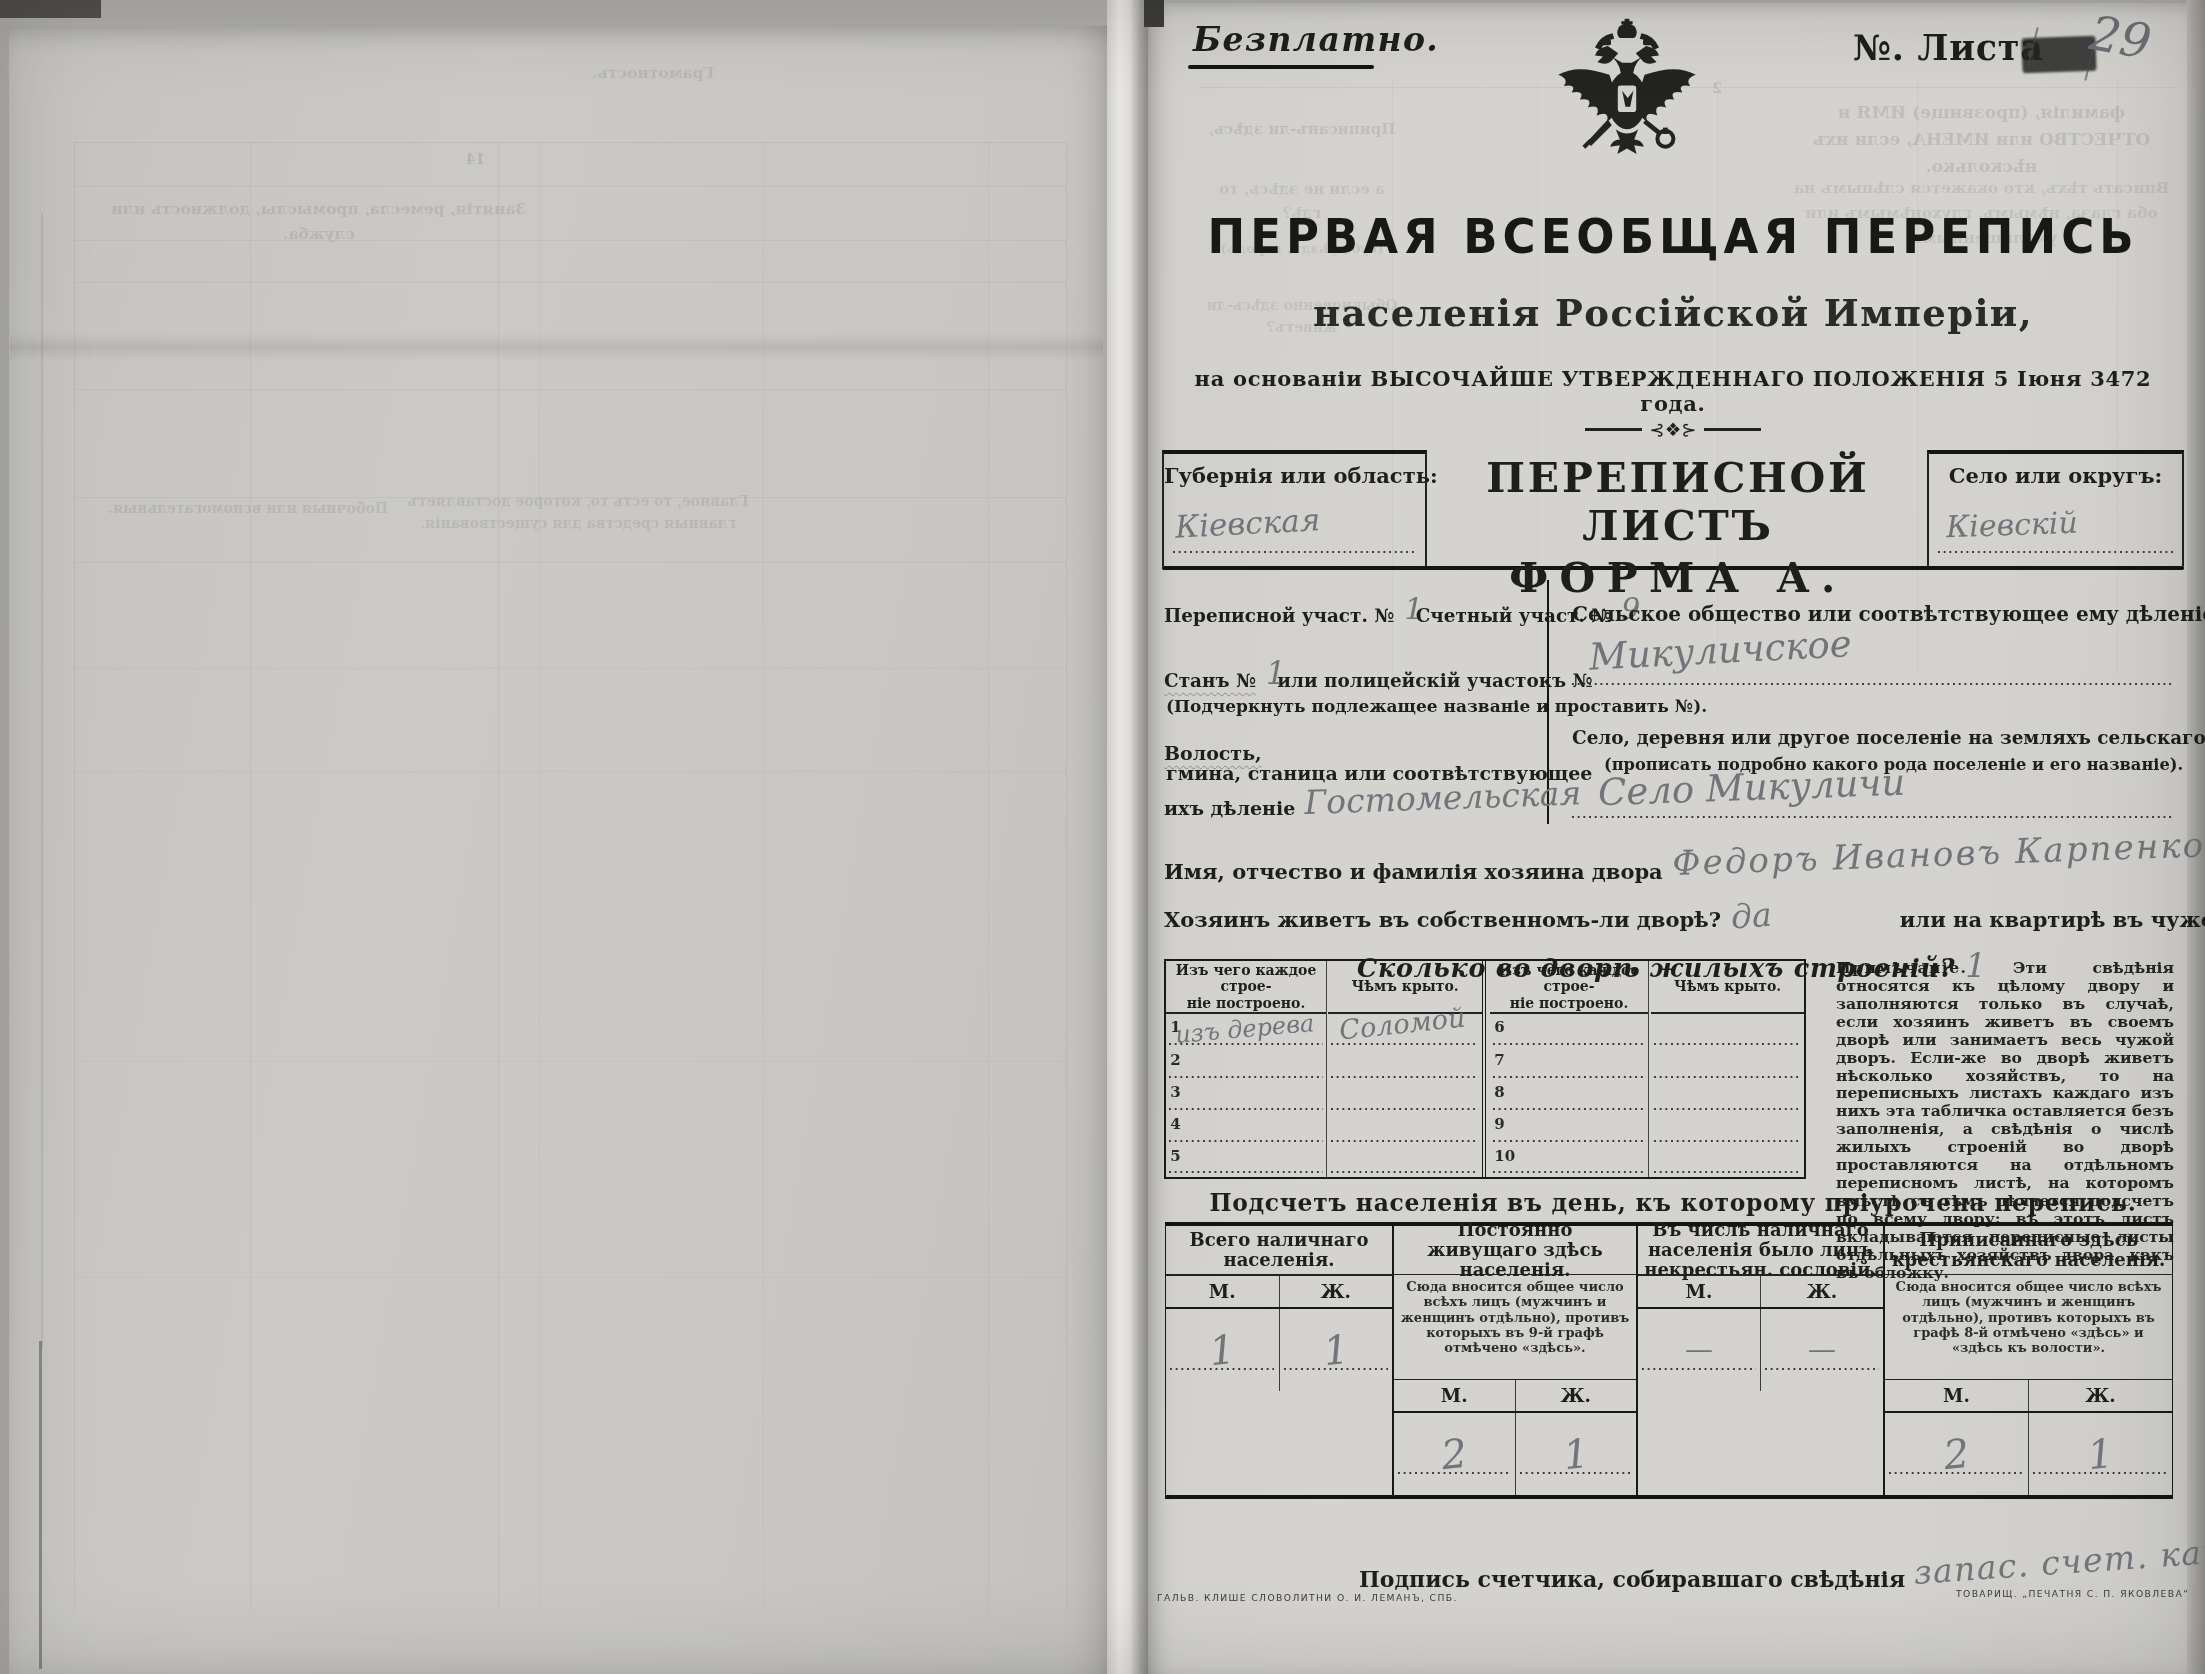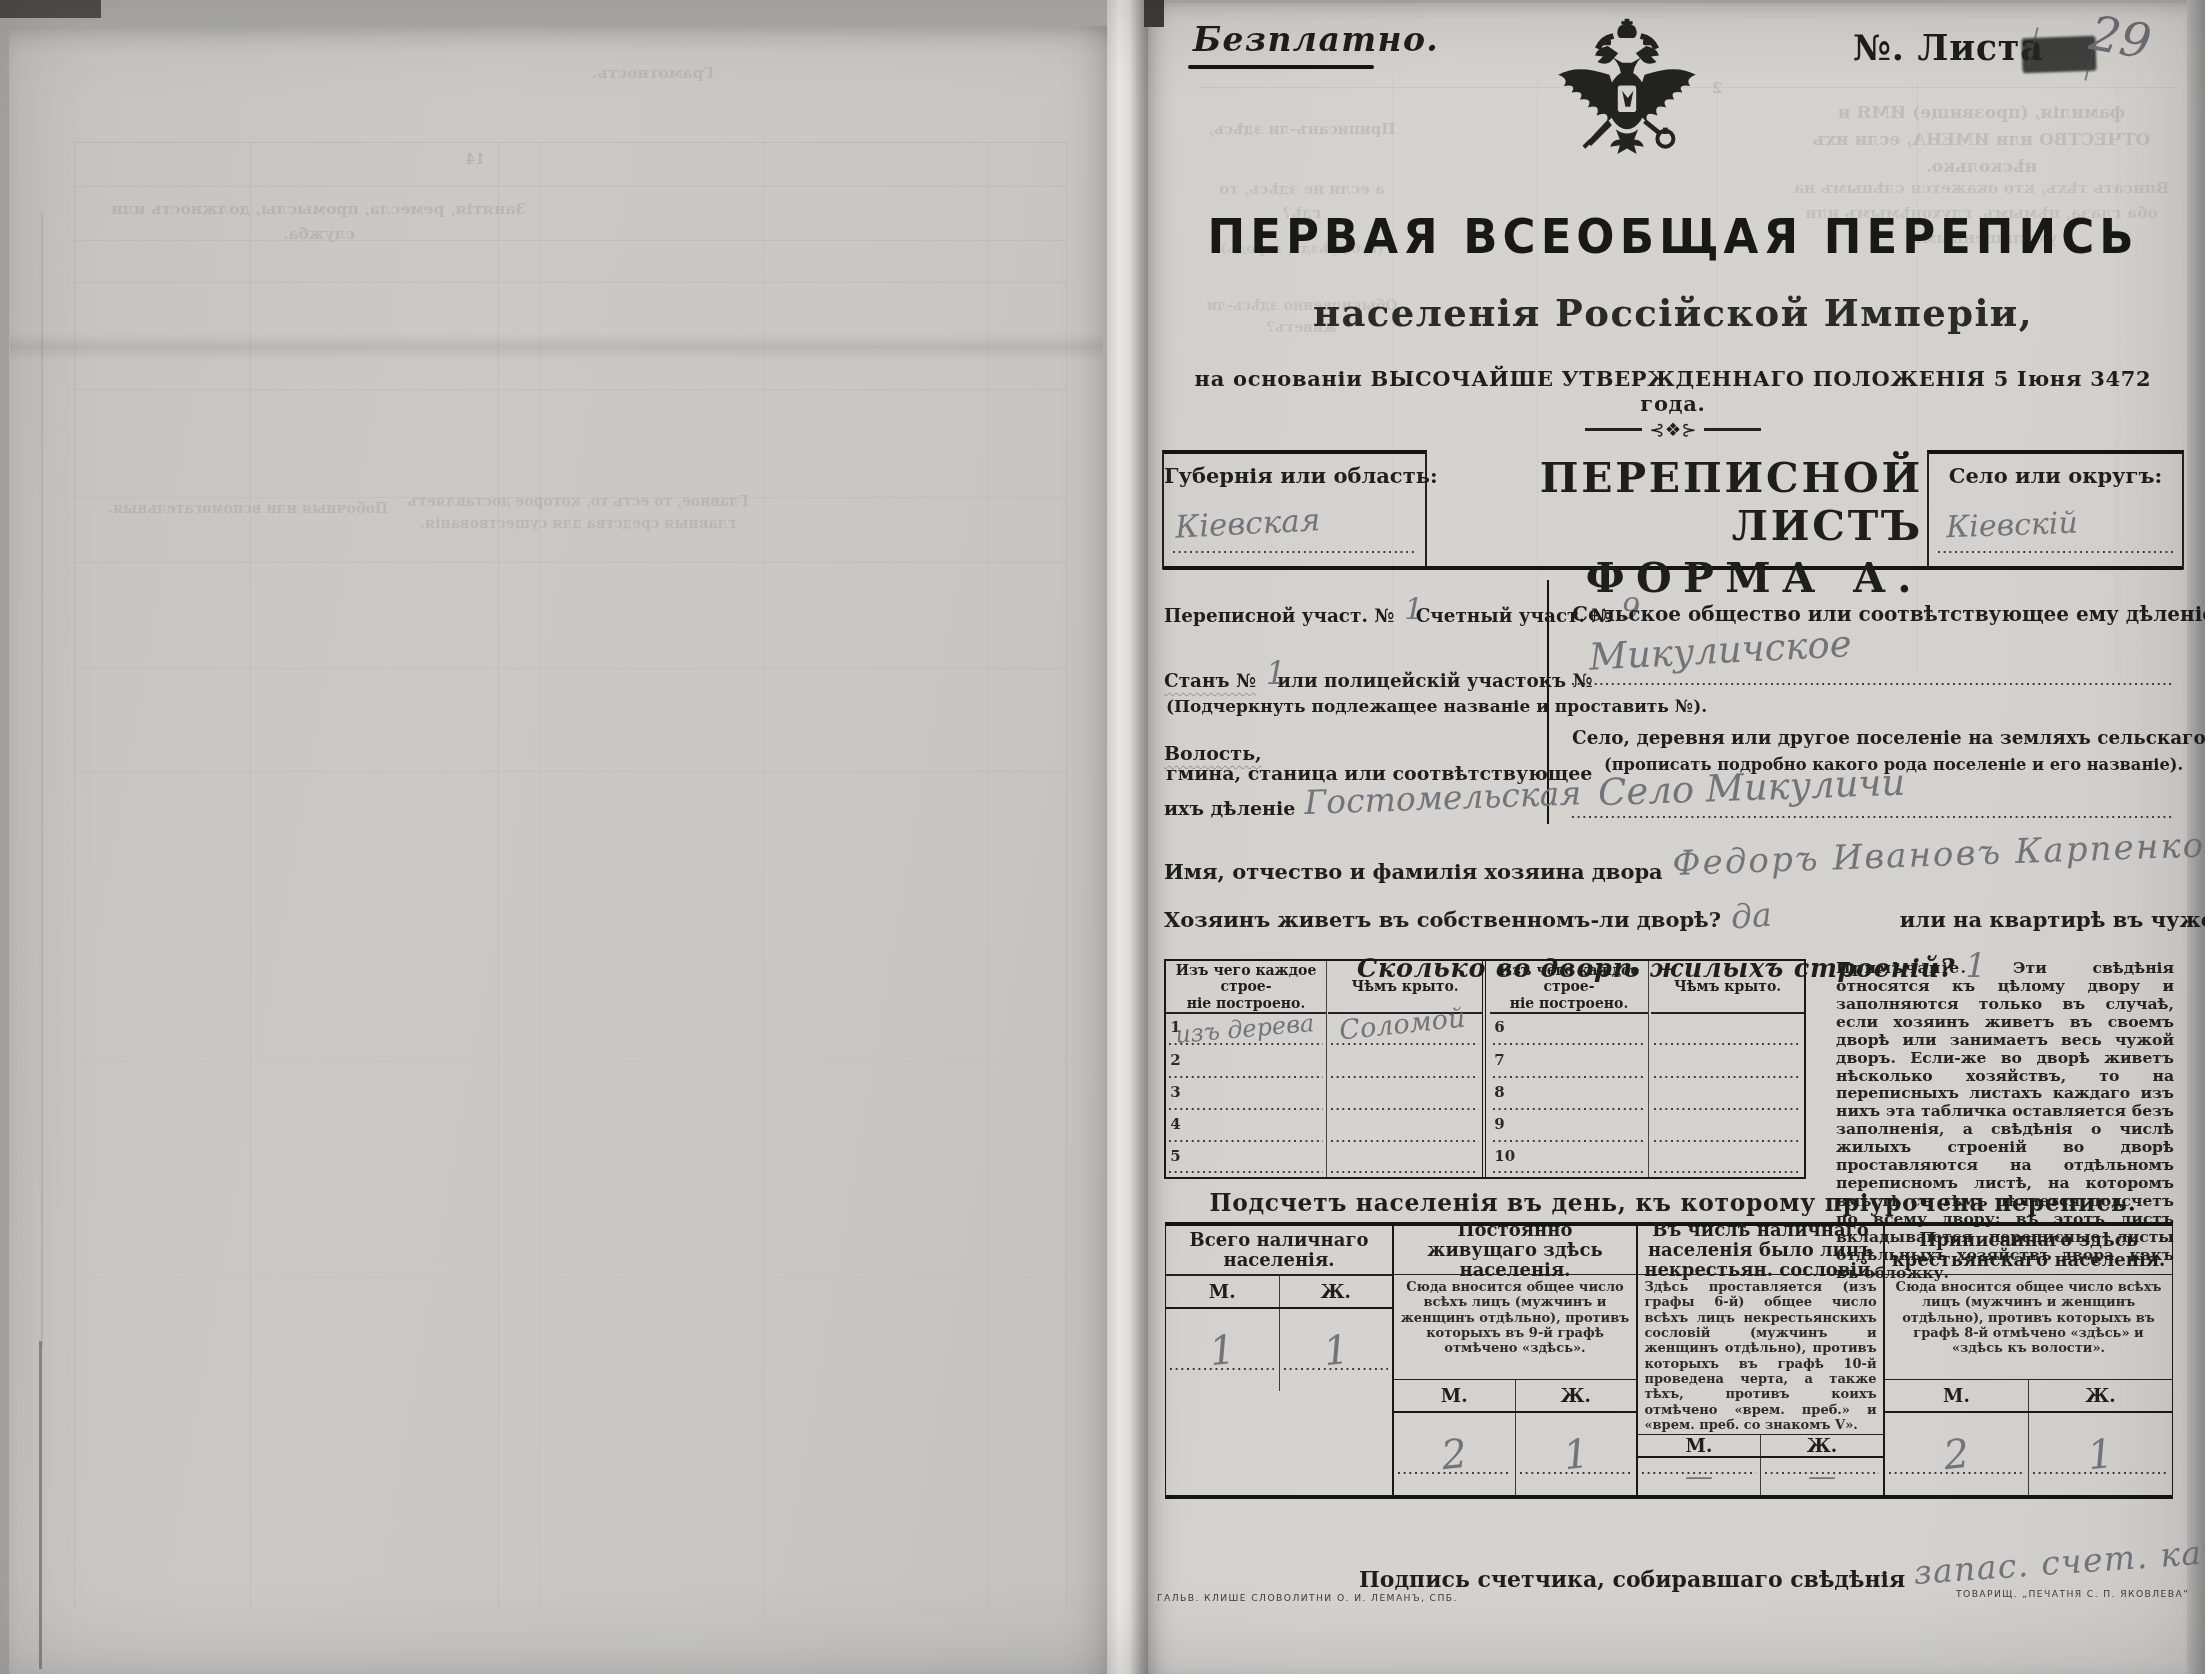--- a/index.html
+++ b/index.html
@@ -1,19 +1,19 @@
 <!DOCTYPE html>
 <html style="font-size:11.4px"><head>
 <meta charset="utf-8">
 <style>
   html,body{margin:0;padding:0;background:#8e8d8b;}
   #canvas{position:relative;width:2205px;height:1675px;background:#adacaa;overflow:hidden;
           font-family:"DejaVu Serif","Liberation Serif",serif;}
   .abs{position:absolute;}
-  .ser{font-family:"DejaVu Serif","Liberation Serif",serif;text-align:right;}
+  .ser{font-family:"DejaVu Serif","Liberation Serif",serif;}
   .sans{font-family:"DejaVu Sans","Liberation Sans",sans-serif;}
   .b{font-weight:bold;}
   .ctr{text-align:center;}
   .ink{color:#1e1e1c;}
   .soft{color:#2a2a28;}
   .hw{font-family:"DejaVu Serif","Liberation Serif",serif;font-style:italic;color:#73737a;white-space:nowrap;}
   .dots{background-image:repeating-linear-gradient(90deg,#3a3a32 0 2.1px,transparent 2.1px 5.7px);
         background-repeat:repeat-x;background-position:left bottom;background-size:5.7px 2.1px;height:2.1px;}
   .fline{position:absolute;display:flex;align-items:flex-end;gap:4.3px;}
   .lbl{white-space:nowrap;font-weight:bold;color:#1e1e1c;line-height:1.05;
@@ -365,21 +365,20 @@
           <div class="dots" style="position:absolute;left:4.3px;right:4.3px;bottom:21px;"></div>
         </div>
         <div>
           <div class="cv hw" style="font-size:40px;transform:rotate(-6deg);">1</div>
           <div class="dots" style="position:absolute;left:4.3px;right:4.3px;bottom:21px;"></div>
         </div>
       </div>
     </div>
     <div class="cc" style="width:247px;border-right:2.1px solid #181816;">
       <div class="cc-h">Въ числѣ наличнаго населенія было лицъ некрестьян. сословій.</div>
-      <div class="cc-d">Здѣсь проставляется (изъ графы 6-й) общее число всѣхъ лицъ некрестьянскихъ сословій (мужчинъ и женщинъ отдѣльно), противъ которыхъ въ графѣ 10-й проведена черта, а также тѣхъ, противъ коихъ отмѣчено «врем. преб.» и «врем. преб. со знакомъ V».</div>
       <div class="cc-mf">
         <div>М.</div>
         <div>Ж.</div>
       </div>
       <div class="cc-v">
         <div>
           <div class="cv hw" style="font-size:28px;">—</div>
           <div class="dots" style="position:absolute;left:4.3px;right:4.3px;bottom:21px;"></div>
         </div>
         <div>

